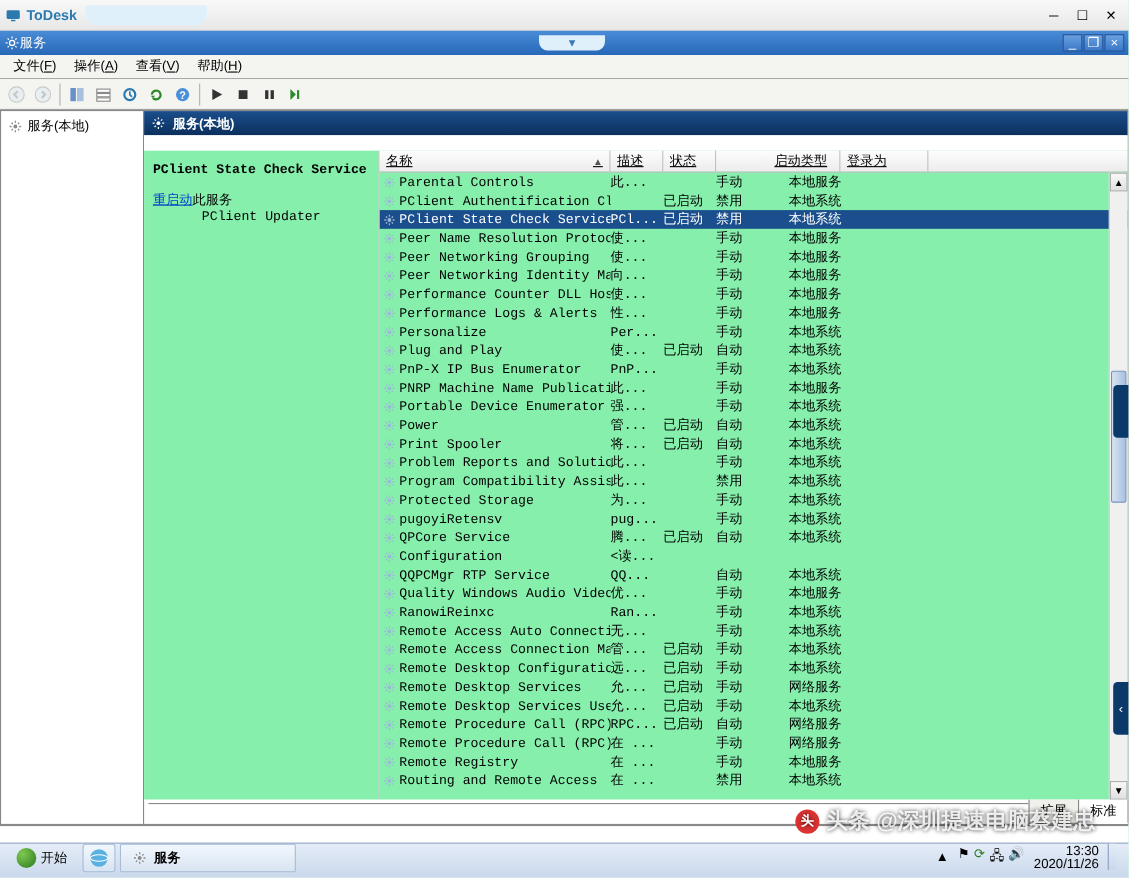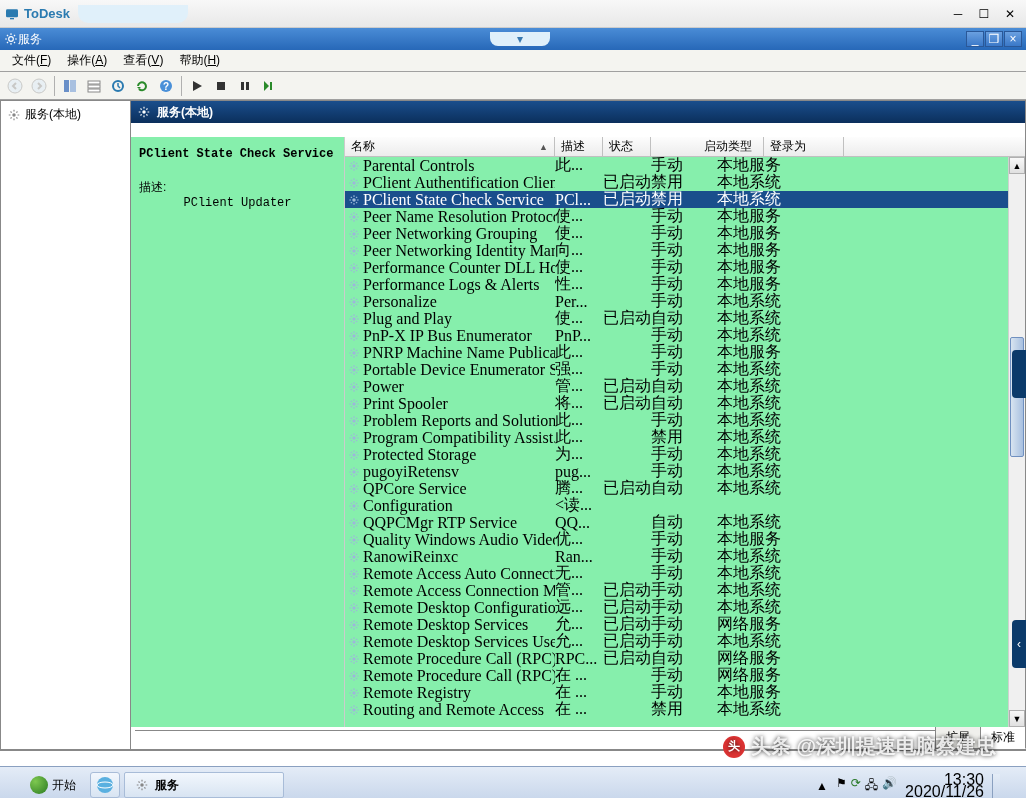--- a/index.html
+++ b/index.html
@@ -37,31 +37,31 @@
 .content-pane { flex: 1; display: flex; flex-direction: column; }
 .content-header { height: 22px; background: linear-gradient(#1a4e8c,#0b2f5c); color: #fff; display: flex; align-items: center; padding: 0 6px; font-weight: bold; gap: 6px; }
 .content-body { flex: 1; display: flex; background: #86efac; }
 
 .detail-pane { width: 214px; padding: 10px 8px; border-right: 1px solid #ccc; }
 .detail-title { font-weight: bold; font-family: "Courier New", monospace; font-size: 12px; margin-bottom: 12px; }
 .detail-link { color: #0044cc; text-decoration: underline; cursor: pointer; display: inline; }
 .detail-desc-label { margin-top: 18px; }
 
 .list-pane { flex: 1; display: flex; flex-direction: column; position: relative; }
-.list-header { display: flex; background: linear-gradient(#fdfdfd,#ececec); border-bottom: 1px solid #c0c0c0; height: 20px; }
+.list-header { display: flex; background: linear-gradient(#fdfdfd,#ececec); border-bottom: 1px solid #c0c0c0; height: 20px; text-decoration: underline; }
 .list-header .col { border-right: 1px solid #c0c0c0; padding: 2px 6px; font-size: 12px; cursor: pointer; display: flex; align-items: center; }
 .list-header .col .utri { margin-left: auto; font-size: 9px; color: #555; }
 .col-name { width: 210px; }
 .col-desc { width: 48px; text-align: center; }
 .col-stat { width: 48px; }
 .col-start { width: 66px; margin-left: 47px; }
 .col-login { width: 80px; }
 
 .list-body { flex: 1; overflow: hidden; position: relative; }
-.row { display: flex; height: 17px; align-items: center; font-family: Liberation Serif, serif; font-size: 16px; cursor: pointer; }
+.row { display: flex; height: 17px; align-items: center; font-family: Liberation Mono, monospace; font-size: 12px; cursor: pointer; }
 .row.selected { background: #1a4e8c; color: #fff; }
 .row .gearcell { width: 18px; display: flex; justify-content: center; }
 .row .c-name { width: 192px; white-space: nowrap; overflow: hidden; }
 .row .c-desc { width: 48px; white-space: nowrap; overflow: hidden; }
 .row .c-stat { width: 48px; }
 .row .c-start { width: 66px; }
 .row .c-login { width: 80px; }
 
 .scrollbar-v { position: absolute; right: 0; top: 20px; bottom: 0; width: 17px; background: #f0f0f0; border-left: 1px solid #d0d0d0; }
 .scroll-thumb { position: absolute; left: 1px; right: 1px; top: 180px; height: 120px; background: linear-gradient(90deg,#d8e4f0,#a8c0e0); border: 1px solid #7090c0; border-radius: 2px; cursor: pointer; }
@@ -76,27 +76,27 @@
 
 
 .side-sliver { position: absolute; width: 14px; height: 48px; background: #0b3a6a; border-radius: 4px 0 0 4px; right: 0; top: 350px; cursor: pointer; }
 .side-sliver2 { position: absolute; width: 14px; height: 48px; background: #0b3a6a; border-radius: 4px 0 0 4px; right: 0; top: 620px; cursor: pointer; display:flex; align-items:center; justify-content:center; color:#fff;}
 
 
 .watermark { position: absolute; right: 30px; bottom: 38px; color: rgba(255,255,255,0.85); text-shadow: 0 0 4px rgba(0,0,0,0.8); font-size: 20px; font-weight: bold; pointer-events: none; display:flex; align-items:center; gap:6px;}
 .wm-badge { width:22px; height:22px; border-radius:50%; background:#d33; color:#fff; display:flex; align-items:center; justify-content:center; font-size:12px;}
 
 
-.taskbar { position: absolute; left:0; right:0; bottom:0; height: 32px; background: linear-gradient(#e4ecf7,#cad8ec); border-top: 1px solid #8aa0c0; display: flex; align-items: flex-end; padding: 0 20px; }
+.taskbar { position: absolute; left:0; right:0; bottom:0; height: 32px; background: linear-gradient(#e4ecf7,#cad8ec); border-top: 1px solid #8aa0c0; display: flex; align-items: flex-start; padding: 0 5px; }
 .start-btn { height: 26px; padding: 0 10px; display: flex; align-items: center; gap: 4px; border-radius: 3px; cursor: pointer; }
 .start-orb { width:18px; height:18px; border-radius:50%; background: radial-gradient(circle at 30% 30%, #7ec850, #2a7a20); position:relative; }
 .task-item { height: 26px; margin-left: 4px; padding: 0 10px; display: flex; align-items: center; gap: 6px; background: linear-gradient(#f2f7fd,#d8e4f2); border: 1px solid #a8bcd8; border-radius: 2px; cursor: pointer; }
 .task-item.round { width: 30px; justify-content:center; padding:0; border-radius: 3px;}
 .tray { margin-left: auto; display: flex; align-items: center; gap: 8px; padding: 0 6px; }
-.tray-time { text-align: right; font-size: 16px; line-height: 12px; }
+.tray-time { text-align: right; font-size: 12px; line-height: 12px; }
 .tray-icons { display:flex; gap:4px; }
 
 .gear-svg { width: 14px; height: 14px; }
 </style>
 </head>
 <body>
 
 <div class="todesk-bar">
   <div class="todesk-logo">
     <svg viewBox="0 0 24 24">
@@ -222,21 +222,23 @@
       <svg class="gear-svg" viewBox="0 0 24 24">
           <circle cx="12" cy="12" r="3" fill="#fff"></circle>
           <path d="M12 3v3M12 18v3M3 12h3M18 12h3M6 6l2 2M16 16l2 2M6 18l2-2M16 8l2-2" stroke="#fff" stroke-width="2"></path>
         </svg>
       <span>服务(本地)</span>
     </div>
     <div style="height:14px; background:#fff;"></div>
     <div class="content-body">
       <div class="detail-pane">
         <div class="detail-title">PClient State Check Service</div>
-        <div class="detail-desc-label">描述:</div>
+        <div>
+          <span class="detail-link">重启动</span><span>此服务</span>
+        </div>
         <div style="font-family:'Courier New',monospace;text-align:center;">PClient Updater</div>
       </div>
 
       <div class="list-pane">
         <div class="list-header">
           <div class="col col-name">
               <span>名称</span>
               <span class="utri">▲</span>
             </div>
           <div class="col col-desc">描述</div>

